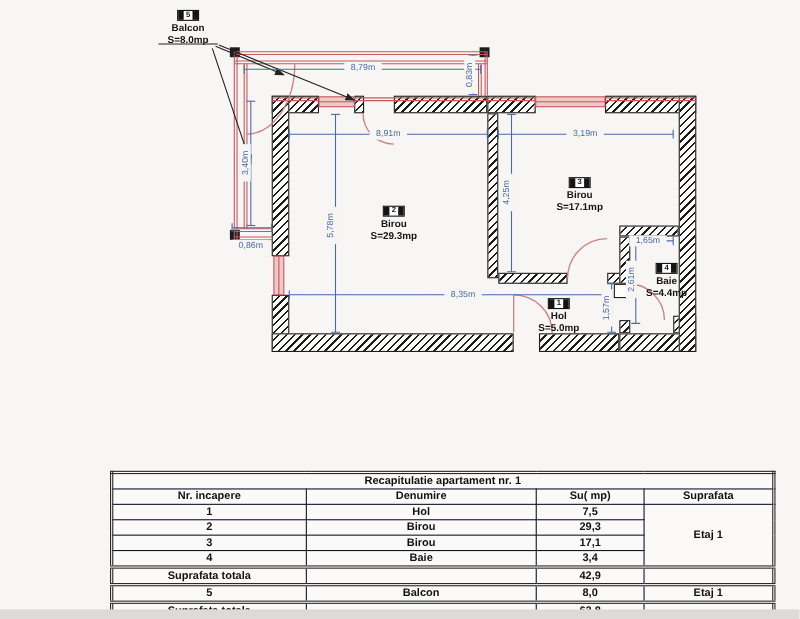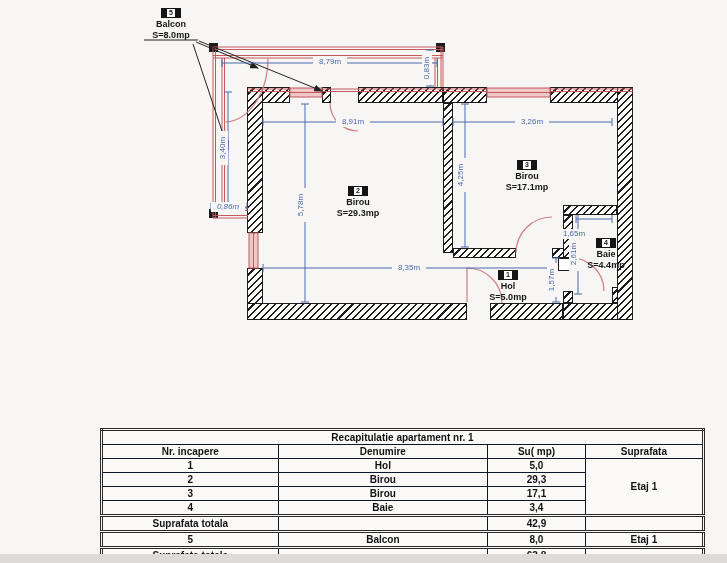--- a/index.html
+++ b/index.html
@@ -160,29 +160,29 @@
           <line x1="552" y1="302" x2="560" y2="302"></line>
         <line x1="263" y1="268" x2="556" y2="268"></line>
           <line x1="263" y1="264" x2="263" y2="272"></line>
           <line x1="556" y1="264" x2="556" y2="272"></line>
       </g>
     </svg>
 
     <div class="dim" style="left:313px;top:57px;">8,79m</div>
     <div class="dim v" style="left:410px;top:63px;">0,83m</div>
     <div class="dim v" style="left:206px;top:143px;">3,40m</div>
-    <div class="dim" style="left:211px;top:202px;font-style:italic;">0,86m</div>
+    <div class="dim" style="left:211px;top:218px;">0,86m</div>
     <div class="dim" style="left:336px;top:117px;">8,91m</div>
-    <div class="dim" style="left:515px;top:117px;">3,26m</div>
+    <div class="dim" style="left:515px;top:117px;">3,19m</div>
     <div class="dim v" style="left:284px;top:200px;">5,78m</div>
     <div class="dim v" style="left:444px;top:170px;">4,25m</div>
-    <div class="dim" style="left:557px;top:214px;margin-top:15px;">1,65m</div>
+    <div class="dim" style="left:572px;top:214px;">1,65m</div>
     <div class="dim v" style="left:557px;top:249px;">2,61m</div>
     <div class="dim v" style="left:535px;top:275px;">1,57m</div>
-    <div class="dim" style="left:392px;top:263px;">8,35m</div>
+    <div class="dim" style="left:404px;top:263px;">8,35m</div>
 
     <div class="room" style="left:140px;top:7px;width:62px;">
       <span class="numbox">5</span><br>
       <span>Balcon</span><br>
       <span>S=8.0mp</span>
     </div>
     <div class="room" style="left:323px;top:185px;width:70px;">
       <span class="numbox">2</span><br>
       <span>Birou</span><br>
       <span>S=29.3mp</span>
@@ -211,21 +211,21 @@
     </tr>
     <tr>
       <td class="c1">Nr. incapere</td>
       <td class="c2">Denumire</td>
       <td class="c3">Su( mp)</td>
       <td class="c4">Suprafata</td>
     </tr>
     <tr>
       <td>1</td>
       <td>Hol</td>
-      <td>5,0</td>
+      <td>7,5</td>
       <td rowspan="4">Etaj 1</td>
     </tr>
     <tr>
       <td>2</td>
       <td>Birou</td>
       <td>29,3</td>
     </tr>
     <tr>
       <td>3</td>
       <td>Birou</td>

